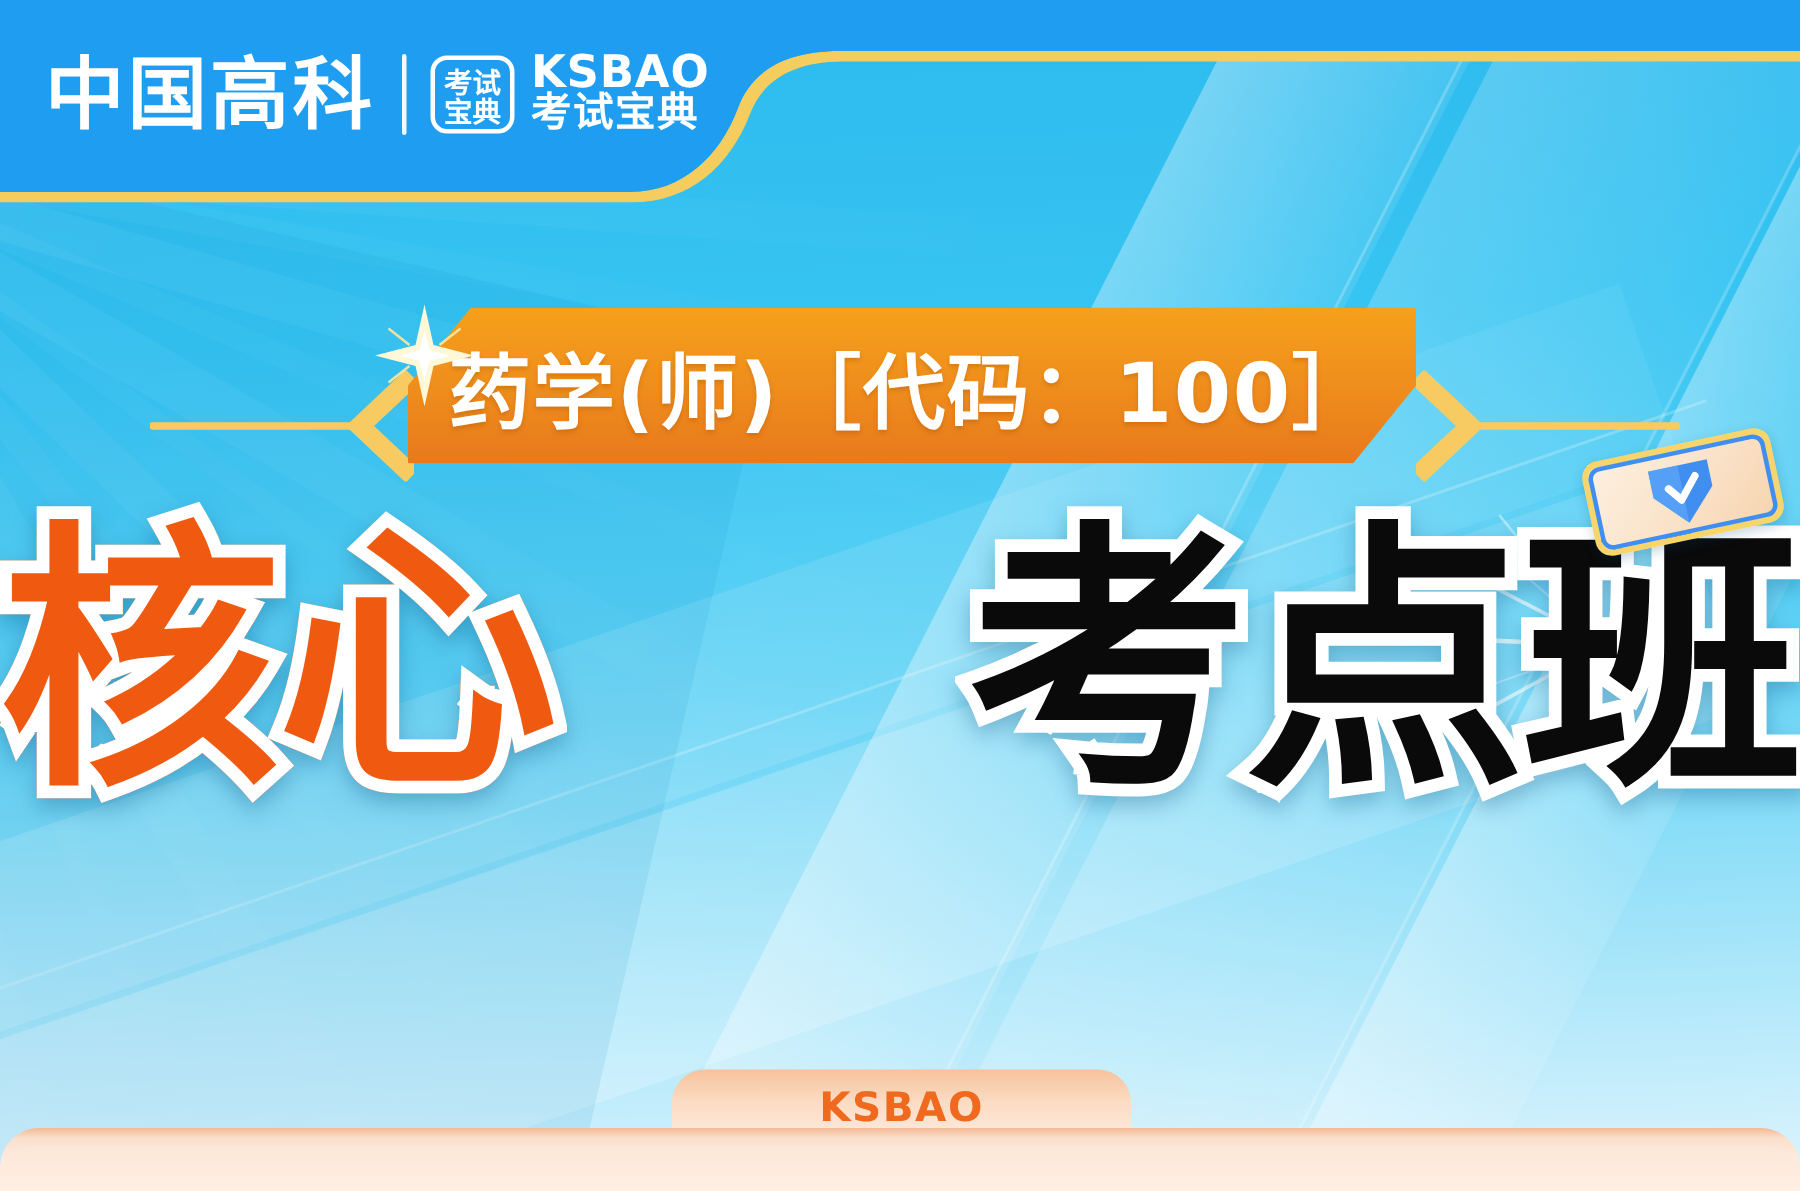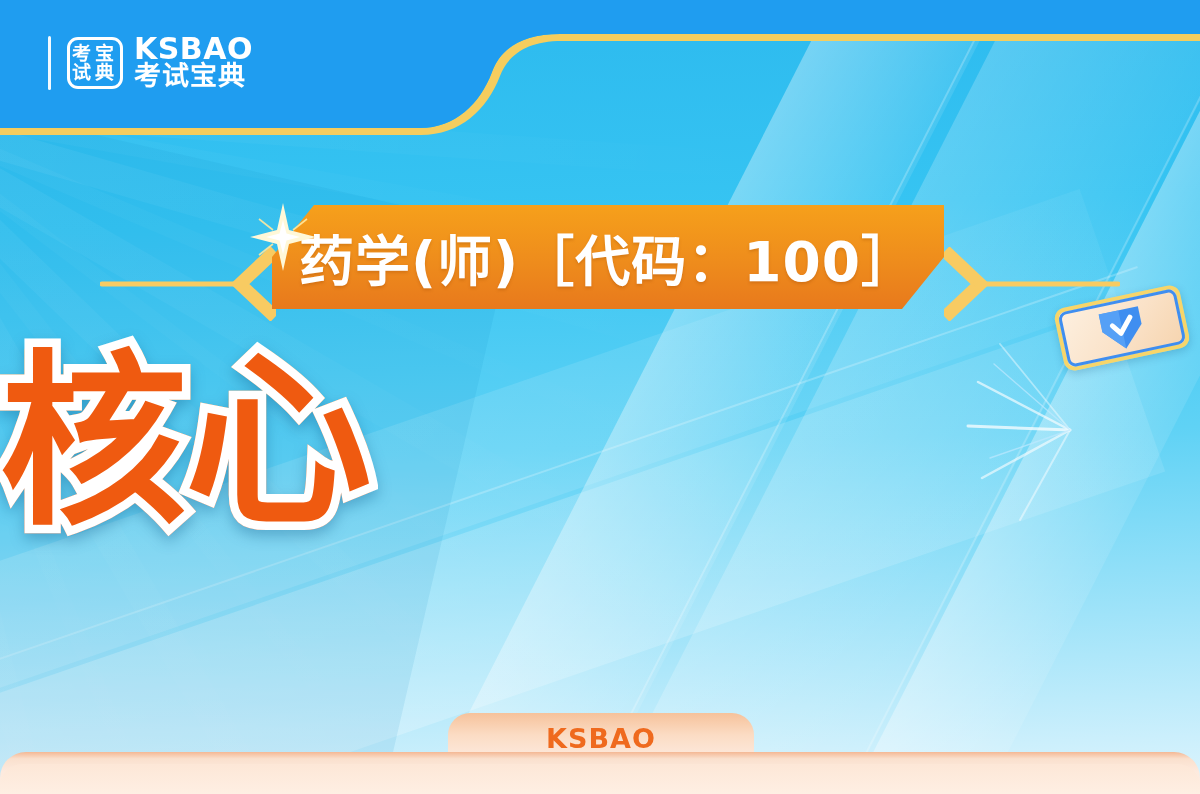--- a/index.html
+++ b/index.html
@@ -52,21 +52,21 @@
   .logo-main{
     font-size:53px;font-weight:bold;color:#ffffff;letter-spacing:2px;
     font-family:"DejaVu Sans","Liberation Sans",sans-serif;line-height:1;
     white-space:nowrap;
   }
   .logo-divider{
     width:3px;height:54px;background:#ffffff;margin:0 16px 0 18px;border-radius:2px;opacity:.95;
   }
   .logo-badge{
     width:56px;height:52px;border:3px solid #fff;border-radius:11px;
-    display:flex;flex-direction:row;align-items:center;justify-content:flex-end;
+    display:flex;flex-direction:column;align-items:center;justify-content:flex-end;
     line-height:1.0;padding:1px 2px;box-sizing:border-box;
   }
   .logo-badge span{font-size:19px;font-weight:bold;color:#fff;letter-spacing:0px;
     font-family:"DejaVu Sans","Liberation Sans",sans-serif;}
   .logo-right{margin-left:11px;display:flex;flex-direction:column;justify-content:center;line-height:1.02;}
   .logo-en{font-size:30px;font-weight:bold;color:#fff;letter-spacing:.5px;
     font-family:"DejaVu Sans","Liberation Sans",sans-serif;}
   .logo-cn{font-size:27px;font-weight:bold;color:#fff;letter-spacing:1px;
     font-family:Liberation Mono, monospace;}
 
@@ -197,20 +197,21 @@
         <line x1="110" y1="100" x2="30" y2="128" stroke-width="1.4"></line>
       </g>
     </svg>
   </div>
 
   <div class="header">
     <div class="header-gold"></div>
     <div class="header-band"></div>
 
     <div class="logo">
+      <div class="logo-main">中国高科</div>
       <div class="logo-divider"></div>
       <div class="logo-badge">
         <span>考试</span>
         <span>宝典</span>
       </div>
       <div class="logo-right">
         <div class="logo-en">KSBAO</div>
         <div class="logo-cn">考试宝典</div>
       </div>
     </div>
@@ -241,20 +242,21 @@
           <line x1="-24" y1="-18" x2="-10" y2="-7"></line>
           <line x1="24" y1="-18" x2="10" y2="-7"></line>
           <line x1="-24" y1="18" x2="-10" y2="7"></line>
         </g>
       </g>
     </svg>
   </div>
 
   <div class="headline">
     <span class="hl hl-orange">核心</span>
+      <span class="hl hl-dark">考点班</span>
   </div>
 
   <div class="gem-card">
     <div class="plate"></div>
     <div class="inner"></div>
     <svg class="gem" width="48" height="46" viewBox="0 0 48 46">
       <path d="M4,4 L44,4 L44,22 L24,43 L4,22 Z" fill="#3f8ef0"></path>
       <path d="M4,4 L24,4 L24,43 L4,22 Z" fill="#59a3f7" opacity=".85"></path>
       <path d="M15,18 L22,27 L34,13" fill="none" stroke="#ffffff" stroke-width="5" stroke-linecap="round" stroke-linejoin="round"></path>
     </svg>

